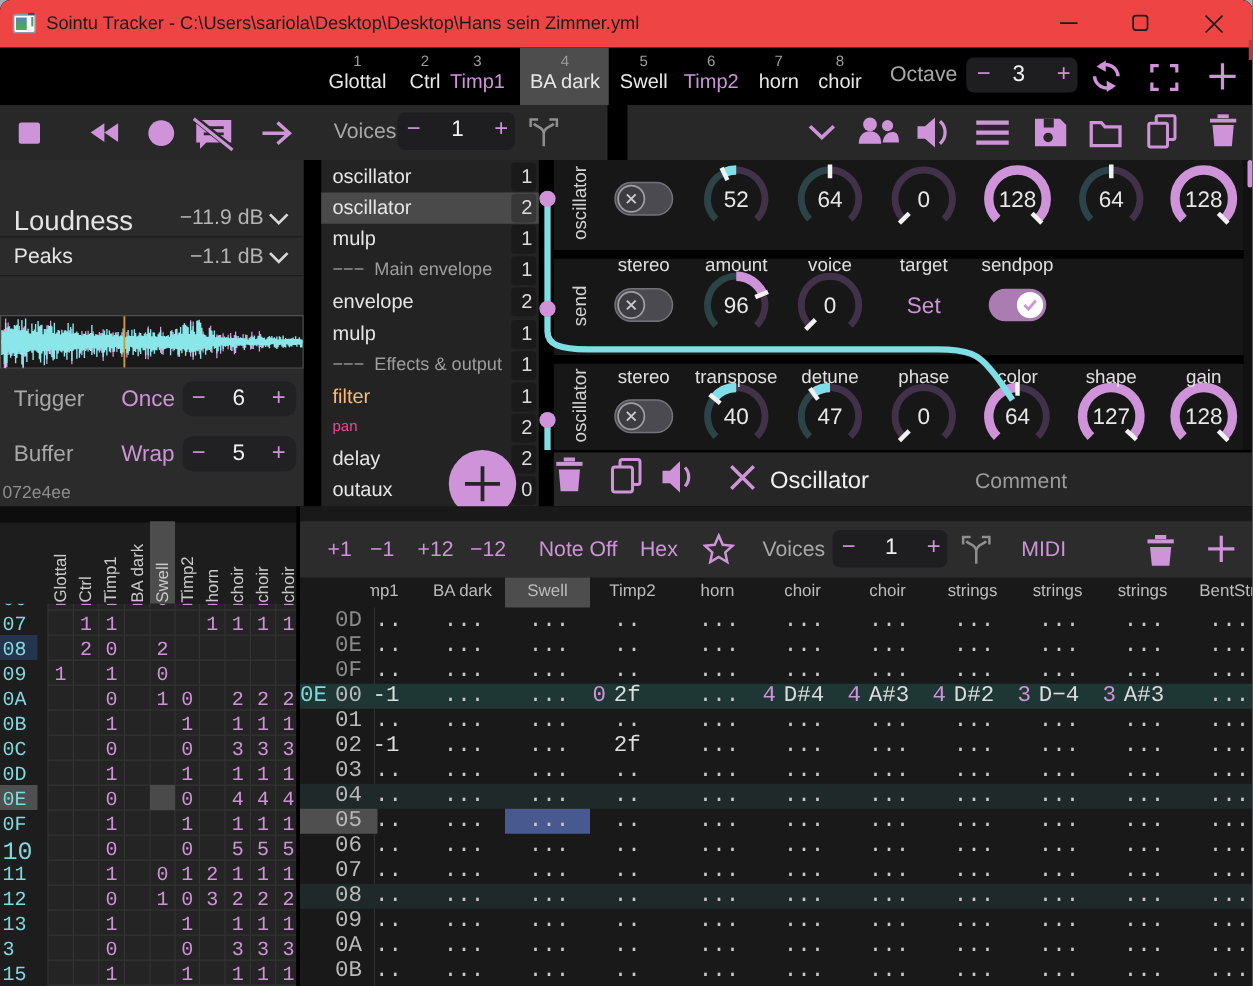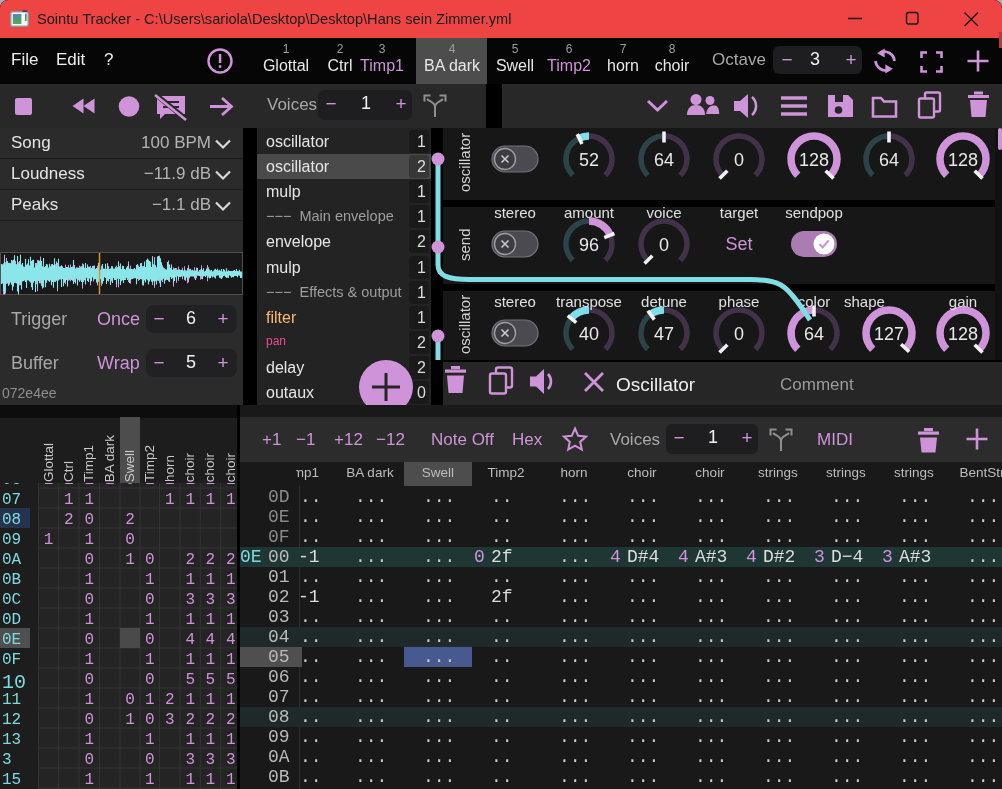--- a/index.html
+++ b/index.html
@@ -20,30 +20,20 @@
 <rect x="0.75" y="1.75" width="17.5" height="14.5" rx="1.8" fill="#fbfcfd" stroke="#8e979e" stroke-width="1.5"></rect>
 <rect x="2.8" y="4" width="8.6" height="10" fill="url(#bg1)"></rect>
 <rect x="15" y="3.6" width="1.7" height="7.5" fill="url(#bg1)"></rect>
 <rect x="12.5" y="0.3" width="5" height="1.6" fill="#3a4452"></rect>
 </svg>
 <div class="abs" style="left:37px;top:10.5px;font-size:14.6px;color:#1a1a1a;white-space:pre">Sointu Tracker - C:\Users\sariola\Desktop\Desktop\Hans sein Zimmer.yml</div>
 <svg class="abs" style="left:840px;top:0" width="162" height="38" viewBox="0 0 162 38">
 <line x1="8" y1="18.5" x2="22" y2="18.5" stroke="#1a1a1a" stroke-width="1.4"></line>
 <rect x="66.5" y="12.5" width="11.5" height="11.5" rx="2.2" fill="none" stroke="#1a1a1a" stroke-width="1.4"></rect>
 <path d="M124.5 12.5 L138 26 M138 12.5 L124.5 26" stroke="#1a1a1a" stroke-width="1.4"></path>
-</svg>
-</div>
-<div class="abs" style="left:0;top:38px;width:1002px;height:46px;background:#060606">
-<div class="abs" style="left:11px;top:12px;font-size:17px;color:#ededed">File</div>
-<div class="abs" style="left:56px;top:12px;font-size:17px;color:#ededed">Edit</div>
-<div class="abs" style="left:104px;top:12px;font-size:17px;color:#ededed">?</div>
-<svg class="abs" style="left:206px;top:9px" width="28" height="28" viewBox="0 0 28 28">
-<circle cx="14" cy="14" r="11.5" fill="none" stroke="#ce93d8" stroke-width="2.4"></circle>
-<rect x="12.8" y="7" width="2.5" height="9" fill="#ce93d8"></rect>
-        <rect x="12.8" y="18.2" width="2.5" height="2.6" fill="#ce93d8"></rect>
 </svg>
 </div>
 <div class="abs" style="left:416px;top:38px;width:71px;height:46px;background:#4d4d4d"></div>
 <div class="abs" style="left:246px;top:42px;width:80px;text-align:center;font-size:12px;color:#9d9d9d">1</div>
 <div class="abs" style="left:241px;top:57px;width:90px;text-align:center;font-size:16px;color:#e8e8e8">Glottal</div>
 <div class="abs" style="left:300px;top:42px;width:80px;text-align:center;font-size:12px;color:#9d9d9d">2</div>
 <div class="abs" style="left:295px;top:57px;width:90px;text-align:center;font-size:16px;color:#e8e8e8">Ctrl</div>
 <div class="abs" style="left:342px;top:42px;width:80px;text-align:center;font-size:12px;color:#9d9d9d">3</div>
 <div class="abs" style="left:337px;top:57px;width:90px;text-align:center;font-size:16px;color:#ce93d8">Timp1</div>
 <div class="abs" style="left:412px;top:42px;width:80px;text-align:center;font-size:12px;color:#9d9d9d">4</div>
@@ -121,29 +111,22 @@
 <rect x="417" y="14.5" width="15" height="19" rx="1.5" fill="#282828"></rect>
 </g>
 <g fill="#ce93d8">
           <rect x="466" y="11" width="21" height="3"></rect>
           <rect x="472" y="7.5" width="9" height="3"></rect>
 <path d="M468 16 h17 l-1.5,17 h-14 z"></path>
         </g>
 </svg>
 </div>
 <div class="abs" style="left:0;top:128px;width:243px;height:277px;background:#2b2b2b"></div>
-<div class="abs" style="left:0;top:128px;width:243px;height:31px;border-bottom:1px solid #1d1d1d">
-      <div class="abs" style="left:11px;top:5px;font-size:17px;color:#e4e4e4">Song</div>
-<div class="abs" style="left:60px;top:5px;width:151px;text-align:right;font-size:17px;color:#b4b4b4">100 BPM</div>
-<svg class="abs" style="left:213px;top:9px" width="20" height="14" viewBox="0 0 20 14">
-        <path d="M3 3.5 l7,7 l7,-7" fill="none" stroke="#d8d8d8" stroke-width="2.2"></path>
-      </svg>
-</div>
 <div class="abs" style="left:0;top:159px;width:243px;height:31px;border-bottom:1px solid #1d1d1d">
-      <div class="abs" style="left:11px;top:5px;font-size:17px;color:#e4e4e4">Loudness</div>
+      <div class="abs" style="left:11px;top:5px;font-size:22px;color:#e4e4e4">Loudness</div>
 <div class="abs" style="left:60px;top:5px;width:151px;text-align:right;font-size:17px;color:#b4b4b4">−11.9 dB</div>
 <svg class="abs" style="left:213px;top:9px" width="20" height="14" viewBox="0 0 20 14">
         <path d="M3 3.5 l7,7 l7,-7" fill="none" stroke="#d8d8d8" stroke-width="2.2"></path>
       </svg>
 </div>
 <div class="abs" style="left:0;top:190px;width:243px;height:31px;border-bottom:1px solid #1d1d1d">
       <div class="abs" style="left:11px;top:5px;font-size:17px;color:#e4e4e4">Peaks</div>
 <div class="abs" style="left:60px;top:5px;width:151px;text-align:right;font-size:17px;color:#b4b4b4">−1.1 dB</div>
 <svg class="abs" style="left:213px;top:9px" width="20" height="14" viewBox="0 0 20 14">
         <path d="M3 3.5 l7,7 l7,-7" fill="none" stroke="#d8d8d8" stroke-width="2.2"></path>
@@ -325,21 +308,21 @@
 <div class="abs" style="left:544px;top:204px;width:90px;text-align:center;font-size:15px;color:#e0e0e0">amount</div>
 <div class="abs" style="left:619px;top:204px;width:90px;text-align:center;font-size:15px;color:#e0e0e0">voice</div>
 <div class="abs" style="left:694px;top:204px;width:90px;text-align:center;font-size:15px;color:#e0e0e0">target</div>
 <div class="abs" style="left:769px;top:204px;width:90px;text-align:center;font-size:15px;color:#e0e0e0">sendpop</div>
 <div class="abs" style="left:694px;top:234px;width:90px;text-align:center;font-size:18px;color:#ce93d8">Set</div>
 <div class="abs" style="left:470px;top:293px;width:90px;text-align:center;font-size:15px;color:#e0e0e0">stereo</div>
 <div class="abs" style="left:544px;top:293px;width:90px;text-align:center;font-size:15px;color:#e0e0e0">transpose</div>
 <div class="abs" style="left:619px;top:293px;width:90px;text-align:center;font-size:15px;color:#e0e0e0">detune</div>
 <div class="abs" style="left:694px;top:293px;width:90px;text-align:center;font-size:15px;color:#e0e0e0">phase</div>
 <div class="abs" style="left:769px;top:293px;width:90px;text-align:center;font-size:15px;color:#e0e0e0">color</div>
-<div class="abs" style="left:844px;top:293px;width:90px;text-align:left;font-size:15px;color:#e0e0e0">shape</div>
+<div class="abs" style="left:844px;top:293px;width:90px;text-align:center;font-size:15px;color:#e0e0e0">shape</div>
 <div class="abs" style="left:918px;top:293px;width:90px;text-align:center;font-size:15px;color:#e0e0e0">gain</div>
 <svg class="abs" style="left:428px;top:128px" width="400" height="240" viewBox="428 128 400 240">
 <path d="M438 159 V265 C438 276 448 279.5 470 279.5 H750 C775 279.5 783 284 792 295 C799 303 804 311 810 320" fill="none" stroke="#7fdde4" stroke-width="5"></path>
 <path d="M438 336 V360" stroke="#7fdde4" stroke-width="5"></path>
 <circle cx="438" cy="159" r="6.5" fill="#ce93d8"></circle>
 <circle cx="438" cy="247" r="6.5" fill="#ce93d8"></circle>
 <circle cx="438" cy="336" r="6.5" fill="#ce93d8"></circle>
 </svg>
 <svg class="abs" style="left:443px;top:360px" width="260" height="45" viewBox="0 0 45 45">
 </svg>

